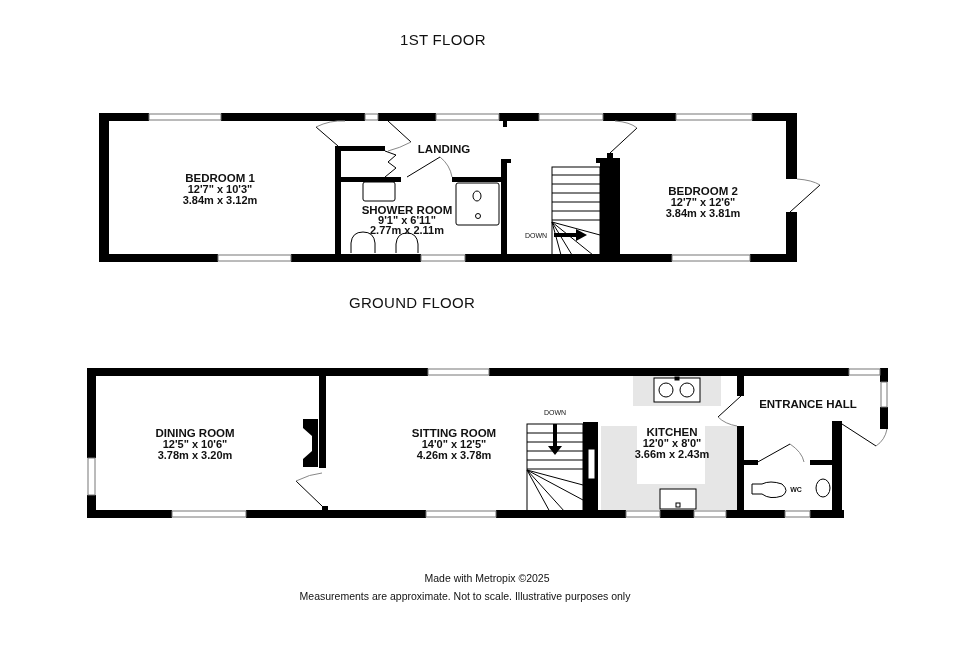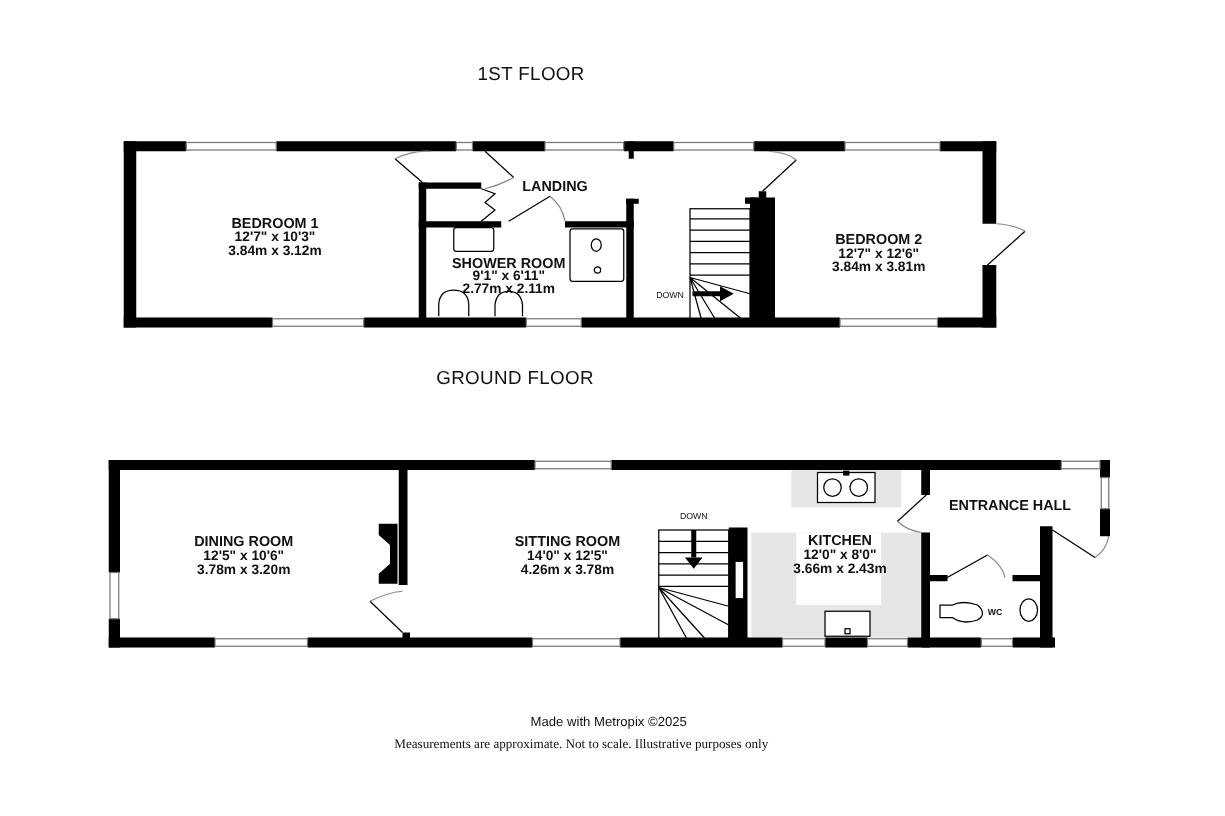--- a/index.html
+++ b/index.html
@@ -1,26 +1,26 @@
 <!DOCTYPE html>
 <html><head>
 <meta charset="utf-8">
 <style>
   html, body { margin:0; padding:0; background:#ffffff; }
   body { width:980px; height:653px; position:relative; overflow:hidden; font-family:"Liberation Sans", sans-serif; }
   .floor-title { position:absolute; font-size:15px; color:#111; letter-spacing:0.3px; }
-  #title-1st { left:382px; top:31px;margin-top:20px; }
+  #title-1st { left:400px; top:31px; }
   #title-ground { left:349px; top:294px; }
   svg#plan { position:absolute; left:0; top:0; }
   .lbl { font-family:"Liberation Sans", sans-serif; font-weight:bold; fill:#111; text-anchor:middle; }
   .rname { font-size:11.5px; }
   .rdim { font-size:11px; }
   .small { font-size:7px; font-weight:normal; fill:#111; }
   .footer { position:absolute; left:0; width:930px; text-align:center; font-size:10.5px; color:#111; line-height:12px; }
-  #footer1 { top:590px;font-family:Liberation Serif, serif; }
+  #footer1 { top:590px; }
   #footer2 { top:572px;margin-left:22px; }
 </style>
 </head>
 <body>
 
 <div class="floor-title" id="title-1st">1ST FLOOR</div>
 <div class="floor-title" id="title-ground">GROUND FLOOR</div>
 
 <svg id="plan" width="980" height="653" viewBox="0 0 980 653">
 

